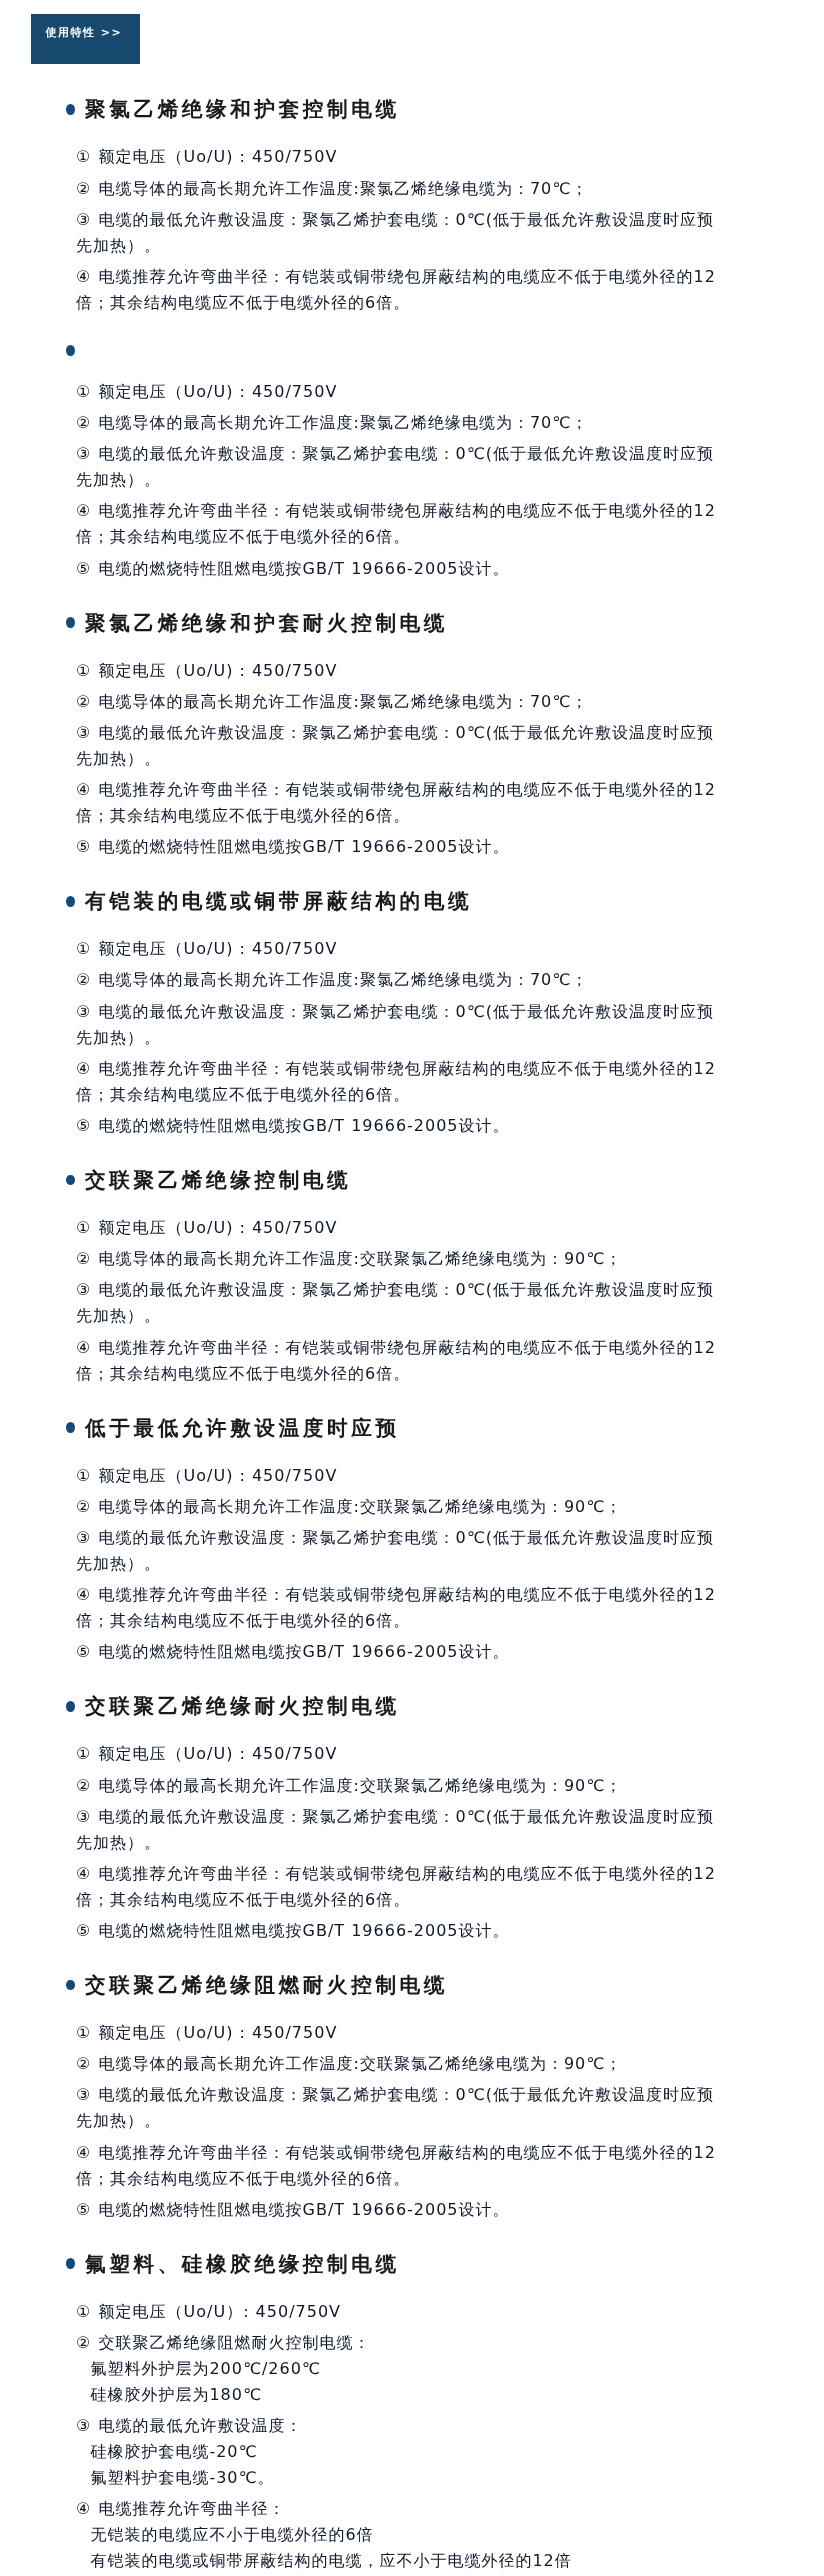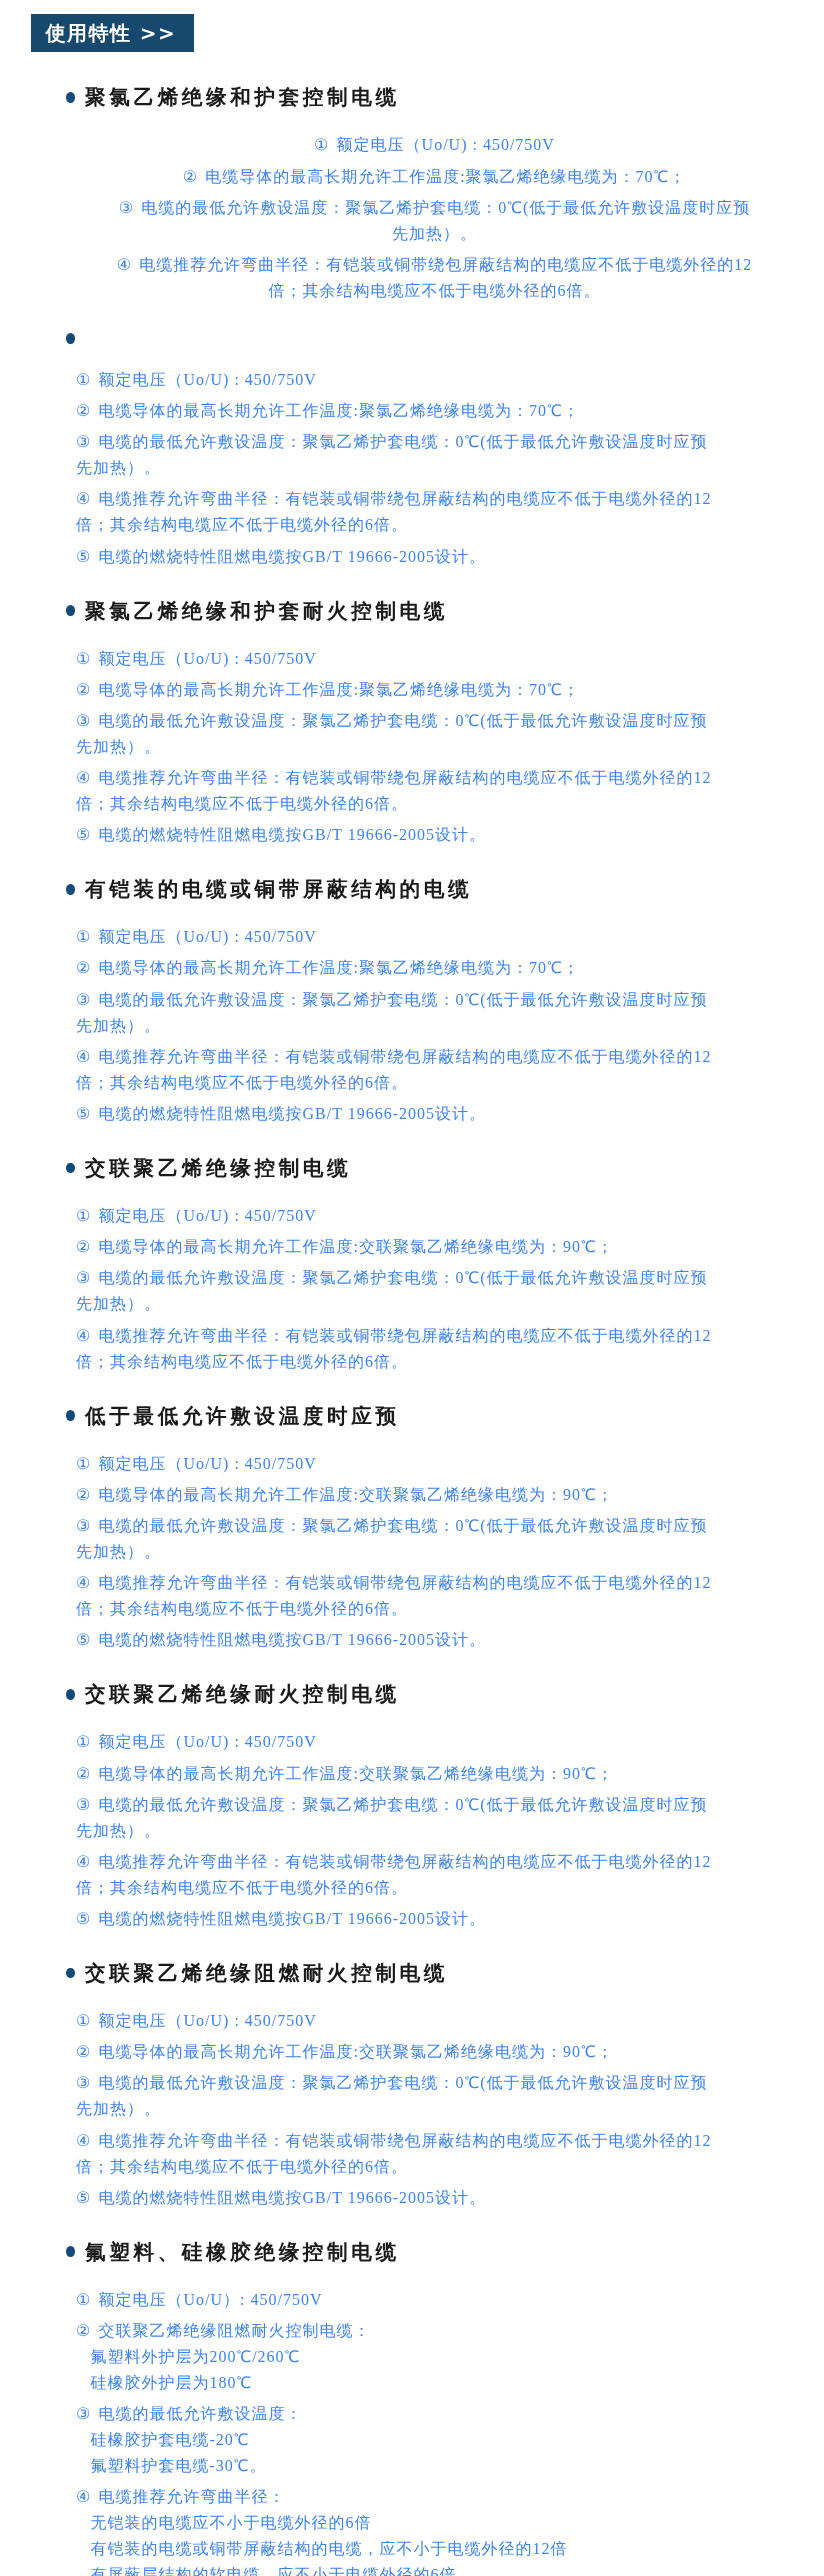--- a/index.html
+++ b/index.html
@@ -6,48 +6,47 @@
   body{
     width:824px;height:2653px;overflow:hidden;position:relative;
     font-family:"DejaVu Sans","Liberation Sans",sans-serif;
     -webkit-font-smoothing:antialiased;
   }
   .tag{
     display:inline-block;
     margin:14.4px 0 0 31px;
     background:#17496e;
     color:#ffffff;
-    font-size:20px;
+    font-size:11px;
     font-weight:bold;
     letter-spacing:1.5px;
     line-height:38px;
-    height:38px;
+    height:50px;
     padding:0 17.5px 0 14.4px;
     box-sizing:border-box;
   }
   #sections{margin-top:4.1px;}
   section{margin-top:29px;}
-  section.first{margin-top:33px;text-align:center;}
+  section.first{margin-top:33px;}
   .sec-title{
     display:flex;align-items:center;
     margin:0 0 23px 66px;
     font-size:20.6px;line-height:24px;
     font-weight:bold;color:#1a1a1a;letter-spacing:3.6px;
   }
   .bullet{
     width:8.8px;height:10.8px;border-radius:50%;
     background:#134a7c;margin-right:10.3px;flex:none;
   }
   .item{
     margin:0 31px 5.2px 76px;
-    color:#3b82f6;
+    color:#0f172a;
     font-size:16px;
     line-height:26px;
     letter-spacing:1px;
-    font-family:Liberation Serif, serif;
   }
   .item .num{margin-right:7.2px;}
   .line{white-space:nowrap;}
   .line.sub{padding-left:14.4px;}
 </style>
 </head>
 <body>
 
 
 

